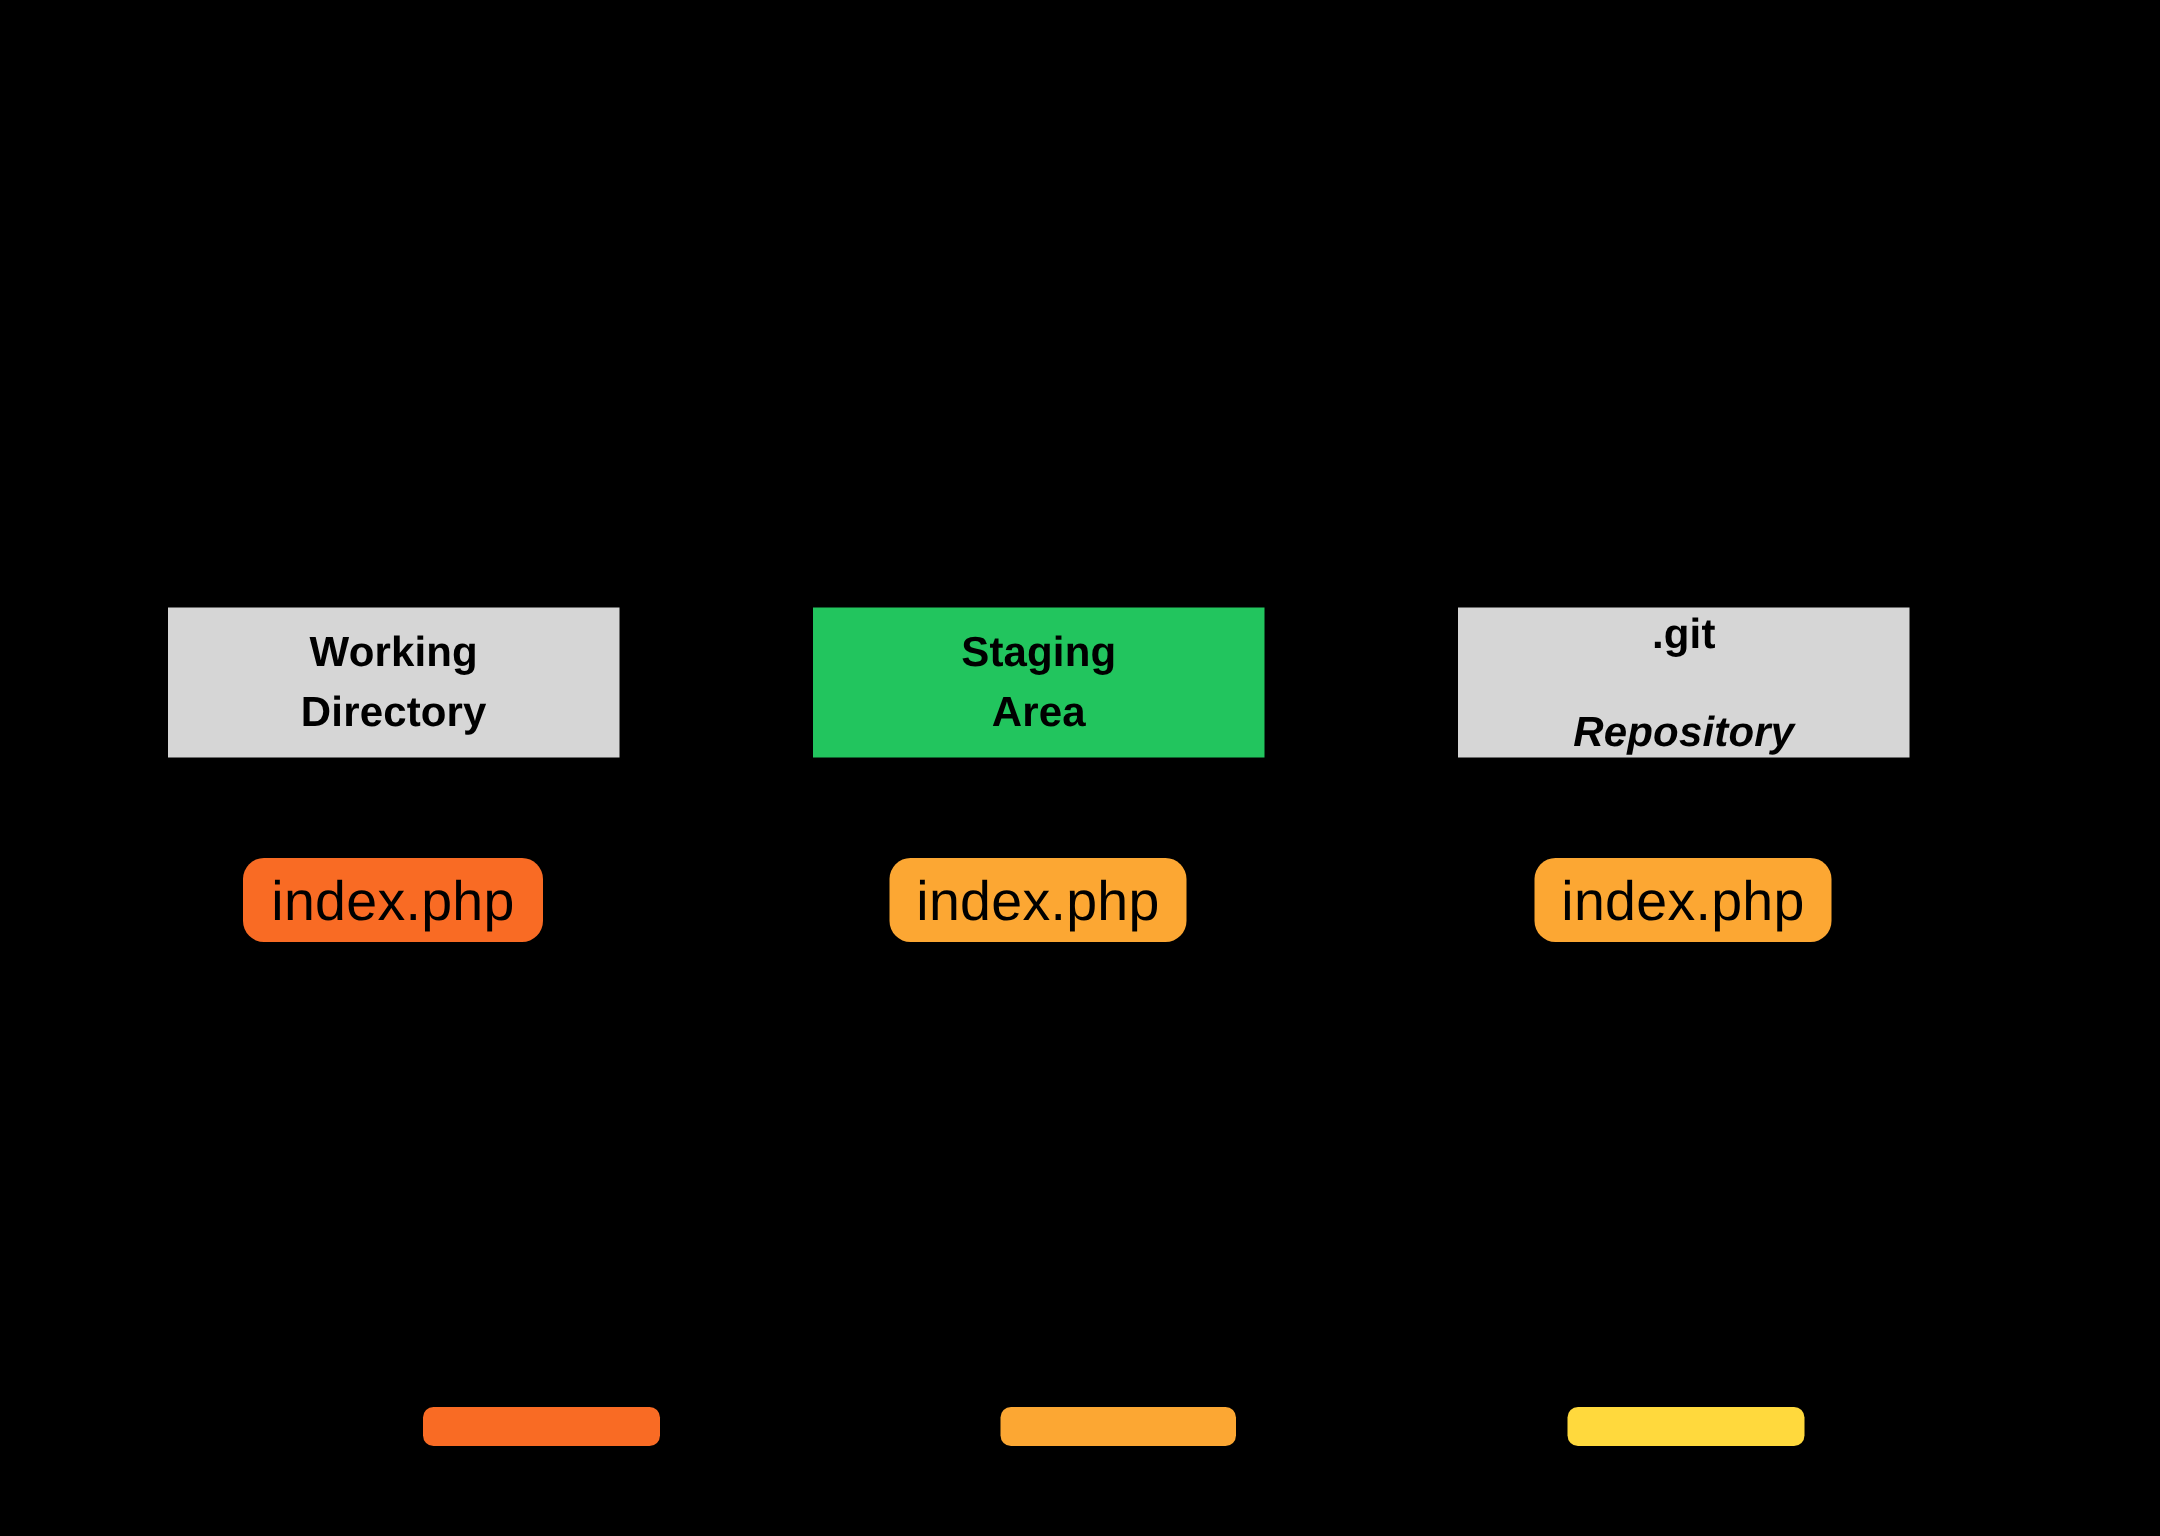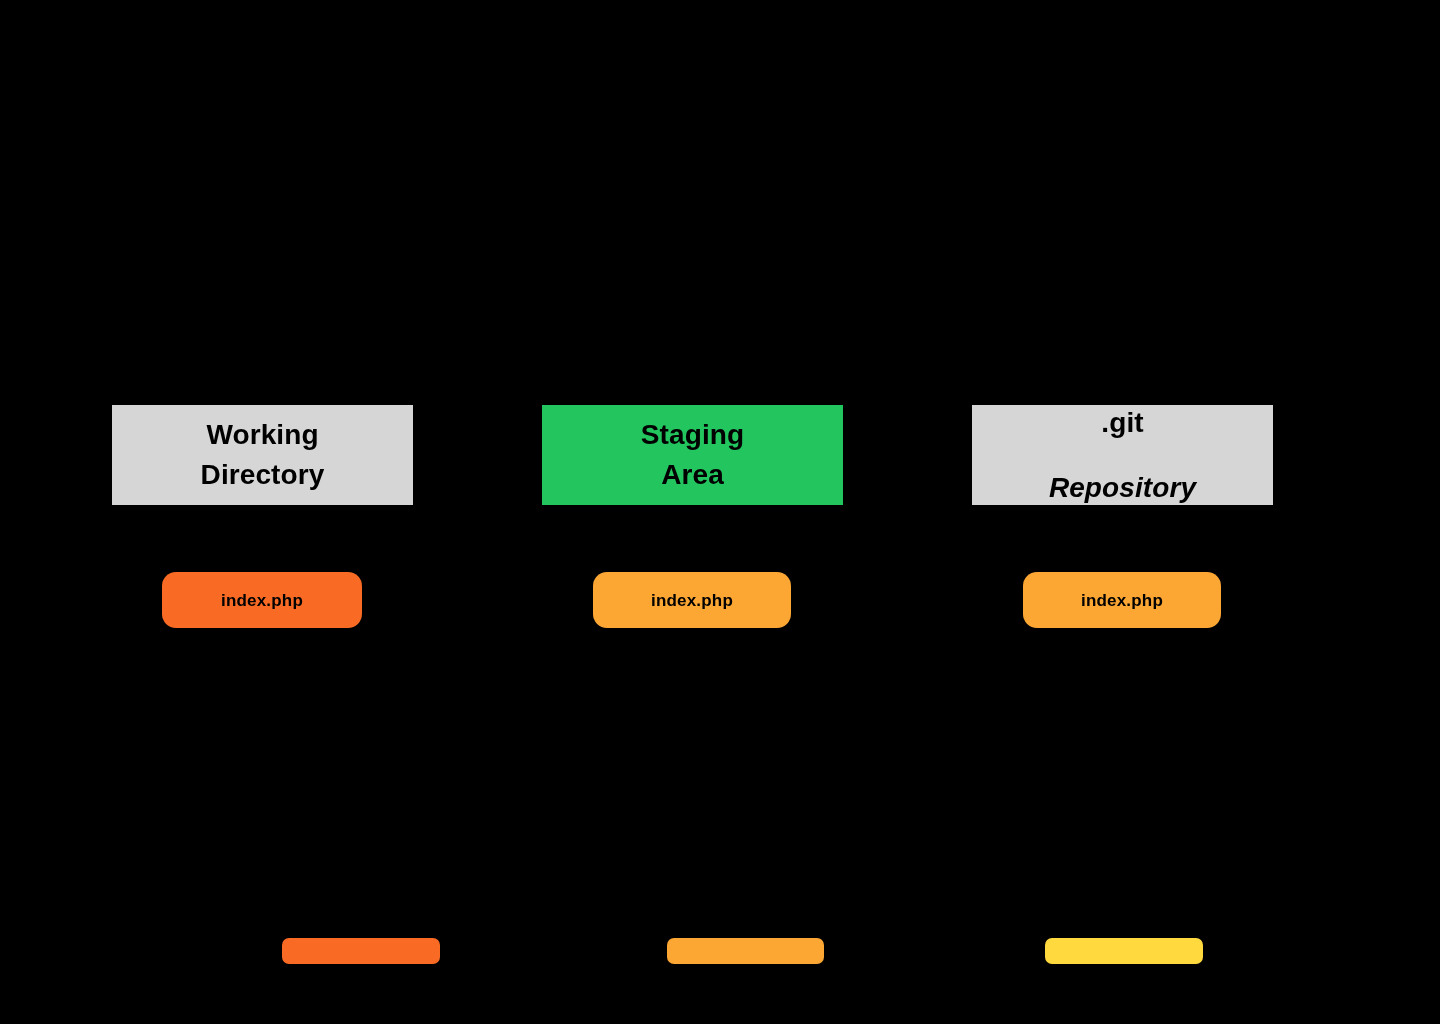--- a/index.html
+++ b/index.html
@@ -63,22 +63,22 @@
     top: 572px;
     height: 56px;
     border-radius: 14px;
     display: flex;
     align-items: center;
     justify-content: center;
     box-sizing: border-box;
   }
   .file-pill-label {
     color: #000000;
-    font-size: 17px;
-    font-weight: 700;
+    font-size: 37px;
+    font-weight: 400;
     line-height: 1;
     letter-spacing: 0.2px;
     white-space: nowrap;
   }
 
   .pill-0 { left: 50px;  width: 200px; }
   .pill-1 { left: 51px;  width: 198px; }
   .pill-2 { left: 51px;  width: 198px; }
 
   

